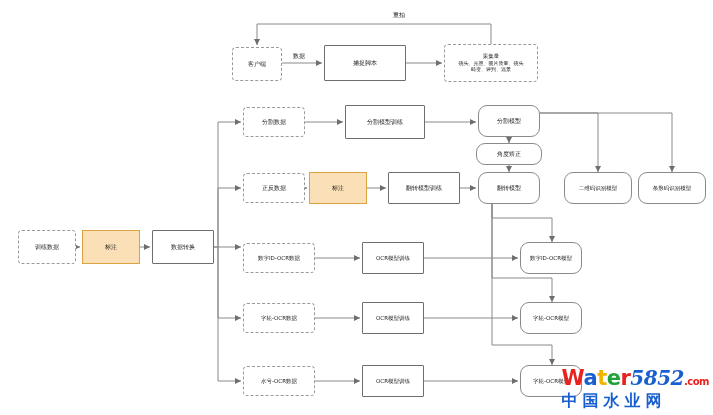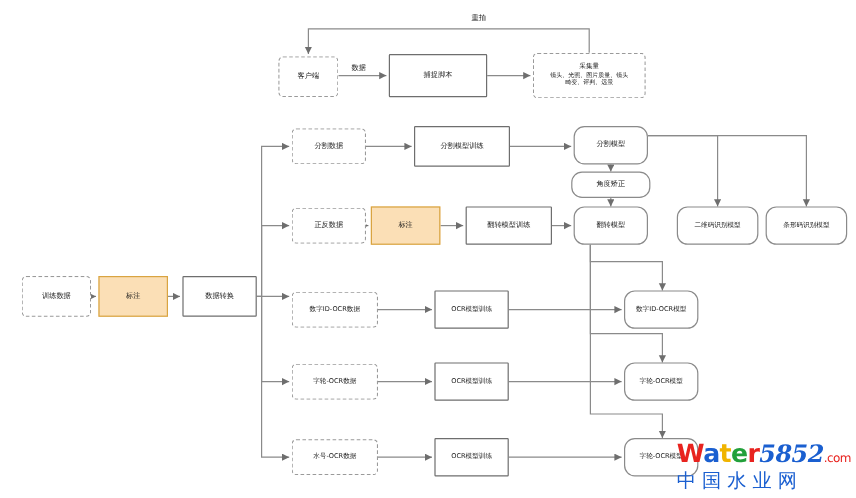--- a/index.html
+++ b/index.html
@@ -17,22 +17,22 @@
   .multiline{flex-direction:column;}
   
   #watermark{position:absolute;right:4px;bottom:3px;text-align:left;}
   #wm-top{font-family:"DejaVu Sans","Liberation Sans",sans-serif;font-weight:bold;
           font-size:21px;letter-spacing:-0.5px;white-space:nowrap;}
   #wm-top .c1{color:#e8231f;}
   #wm-top .c2{color:#1a5fd0;}
   #wm-top .c3{color:#f0b400;}
   #wm-top .c4{color:#22a03a;}
   #wm-num{color:#1a5fd0;font-style:italic;font-family:"DejaVu Serif","Liberation Serif",serif;font-size:20px;}
-  #wm-dot{color:#e8231f;font-size:10px;font-weight:normal;}
-  #wm-bot{color:#1a5fd0;font-weight:normal;font-size:16px;letter-spacing:5px;
+  #wm-dot{color:#e8231f;font-size:10px;font-weight:bold;}
+  #wm-bot{color:#1a5fd0;font-weight:bold;font-size:16px;letter-spacing:5px;
           white-space:nowrap;margin-top:1px;}
 </style>
 </head>
 <body>
 
 <div id="canvas">
 
   <svg class="edges" viewBox="0 0 713 415" xmlns="http://www.w3.org/2000/svg">
     <defs>
       <marker id="arr" markerWidth="7" markerHeight="7" refX="6" refY="3" orient="auto" markerUnits="userSpaceOnUse">

